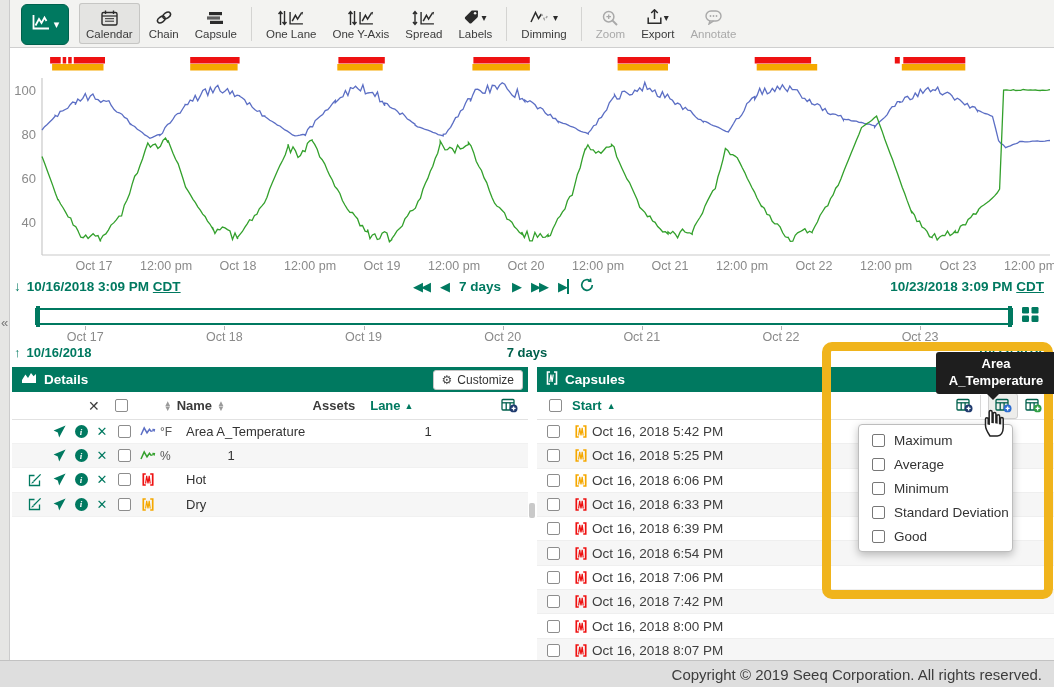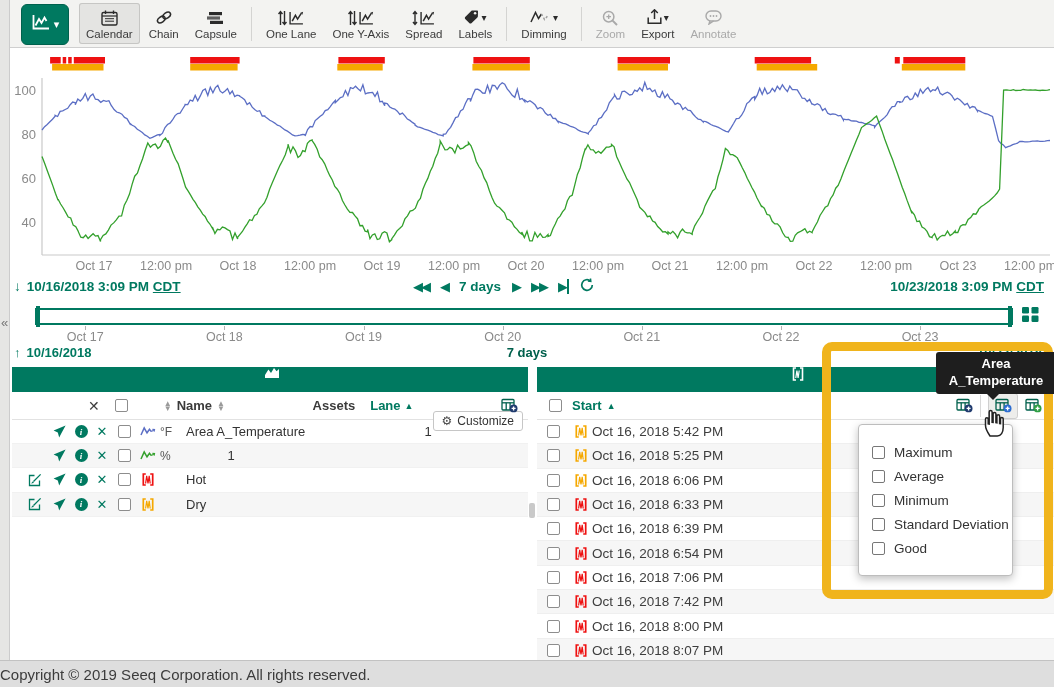--- a/index.html
+++ b/index.html
@@ -37,21 +37,21 @@
   .tl-tick{position:absolute;top:326px;width:1px;height:4px;background:#b3b3b3;}
   .tl-date{position:absolute;top:330px;transform:translateX(-50%);font-size:12.5px;color:#8a8a8a;white-space:nowrap;}
   .inv-row{position:absolute;left:0;top:344px;width:1054px;height:18px;font-size:13px;color:#007960;font-weight:bold;}
   .inv-left{position:absolute;left:14px;top:1px;display:flex;gap:6px;}
   .inv-mid{position:absolute;left:0;width:1054px;text-align:center;top:1px;color:#00604c;}
   .inv-right{position:absolute;right:12px;top:1px;}
   
   .panel{position:absolute;top:367px;height:293px;background:#fff;overflow:hidden;}
   .panel.details{left:12px;width:516px;}
   .panel.capsules{left:537px;width:517px;}
-  .phead{height:25px;background:#007960;color:#fff;display:flex;align-items:center;gap:7px;padding:0 5px 0 9px;font-weight:bold;font-size:13.5px;flex-direction:column;}
+  .phead{height:25px;background:#007960;color:#fff;display:flex;align-items:center;gap:7px;padding:0 5px 0 9px;font-weight:bold;font-size:13.5px;}
   .customize-btn{margin-left:auto;background:#fff;border:1px solid #c6c6c6;border-radius:3px;color:#333;font-size:12px;font-weight:normal;padding:2px 8px;display:flex;align-items:center;gap:5px;cursor:pointer;}
   .gear{font-size:12px;color:#444;}
   .colrow{display:flex;align-items:center;height:27px;border-bottom:1px solid #e2e2e2;font-size:13px;font-weight:bold;color:#3b3b3b;padding:0 10px 0 12px;}
   .cb{display:inline-block;width:13px;height:13px;border:1.5px solid #8d8d8d;border-radius:2px;background:#fff;box-sizing:border-box;cursor:pointer;flex:none;}
   .remove-x{color:#3f3f3f;font-size:14px;font-weight:bold;cursor:pointer;}
   .sorter{display:inline-flex;flex-direction:column;line-height:5px;font-size:8px;color:#9a9a9a;cursor:pointer;}
   .teal{color:#007960;}
   .sortcaret{font-size:9px;color:#007960;}
   .drow{display:flex;align-items:center;height:23.2px;border-bottom:1px solid #f1f1f1;font-size:13px;color:#333;padding-left:10px;}
   .drow.alt,.caprow.alt{background:#f6f6f6;}
@@ -62,24 +62,24 @@
   .dname{flex:1;}
   .dlane{width:90px;text-align:center;margin-right:55px;flex:none;}
   .info-dot{display:inline-flex;align-items:center;justify-content:center;width:13px;height:13px;border-radius:50%;background:#007960;color:#fff;font-size:9px;font-weight:bold;font-style:italic;font-family:"Liberation Serif",serif;cursor:pointer;}
   .caprow{display:flex;align-items:center;height:23.3px;border-bottom:1px solid #efefef;font-size:13.5px;color:#3e3e3e;padding-left:10px;}
   .caprow .cb{margin-right:10px;}
   .caprow .cicon{width:22px;}
   .icsep{width:1px;height:22px;background:#d8d8d8;margin:0 7px;}
   .hoverbox{display:inline-flex;align-items:center;justify-content:center;width:28px;height:24px;background:#ededeb;border:1px solid #cfcfcf;border-radius:3px;}
   .tblicon{cursor:pointer;display:inline-flex;}
   
-  .footer{position:absolute;left:0;top:660px;width:1054px;height:27px;background:#dedede;border-top:1px solid #c2c2c2;box-sizing:border-box;font-size:15px;color:#3c3c3c;display:flex;align-items:center;justify-content:flex-start;padding-right:12px;}
+  .footer{position:absolute;left:0;top:660px;width:1054px;height:27px;background:#dedede;border-top:1px solid #c2c2c2;box-sizing:border-box;font-size:15px;color:#3c3c3c;display:flex;align-items:center;justify-content:flex-end;padding-right:12px;}
   
   .hl-box{position:absolute;left:822px;top:342px;width:231px;height:257px;border:9px solid #f0b41c;border-radius:10px;box-sizing:border-box;z-index:30;pointer-events:none;}
-  .stats-dd{position:absolute;left:858px;top:424px;width:153px;background:#fff;border:1px solid #bdbdbd;border-radius:4px;box-shadow:0 3px 9px rgba(0,0,0,.25);z-index:40;padding:15px 0;}
+  .stats-dd{position:absolute;left:858px;top:424px;width:153px;background:#fff;border:1px solid #bdbdbd;border-radius:4px;box-shadow:0 3px 9px rgba(0,0,0,.25);z-index:40;padding:3px 0;}
   .dd-item{display:flex;align-items:center;gap:9px;height:24px;padding-left:13px;font-size:13.5px;color:#333;cursor:pointer;}
   .dd-item .cb{border-color:#777;}
   .tooltip{position:absolute;left:936px;top:352px;width:112px;background:#1e1e1e;color:#fff;border-radius:3px;z-index:50;text-align:center;font-size:13px;font-weight:bold;padding:3px 4px 5px 4px;line-height:17px;}
   .tooltip .tt-caret{position:absolute;left:50px;bottom:-6px;width:0;height:0;border-left:7px solid transparent;border-right:7px solid transparent;border-top:7px solid #1e1e1e;}
   .cursor-hand{position:absolute;left:981px;top:407px;z-index:60;pointer-events:none;}
 </style>
 </head>
 <body>
 
 <div id="app">

